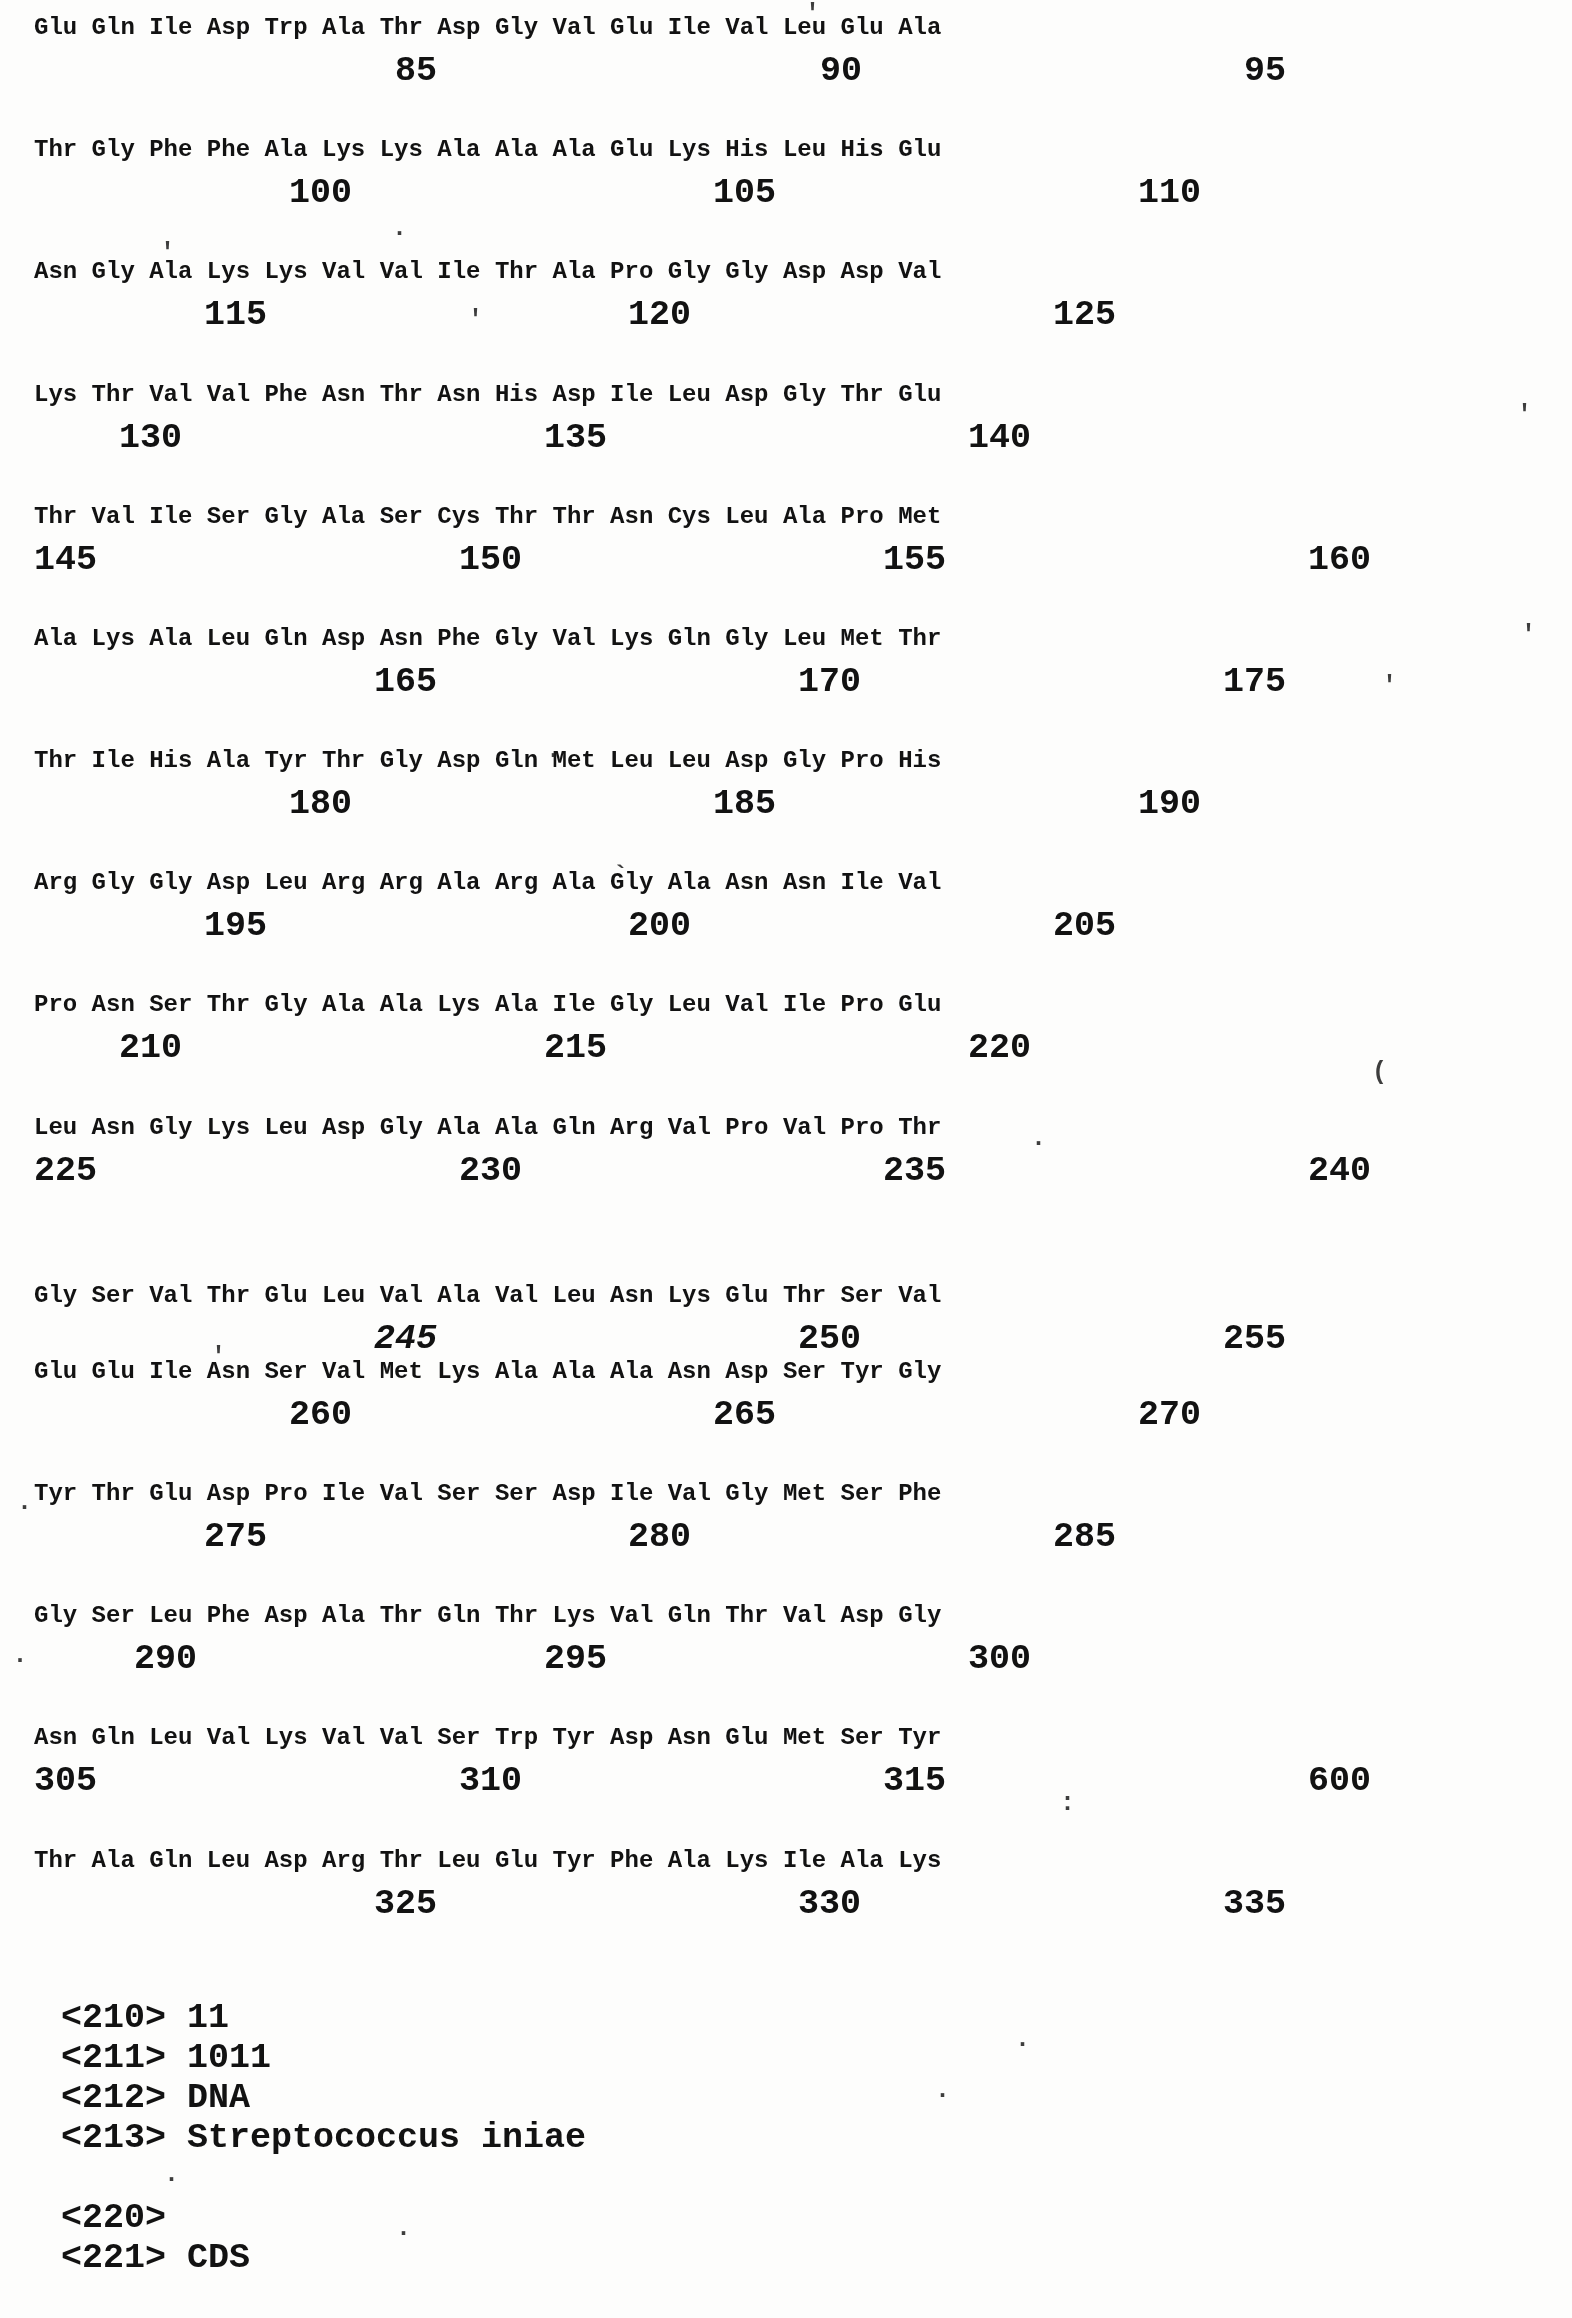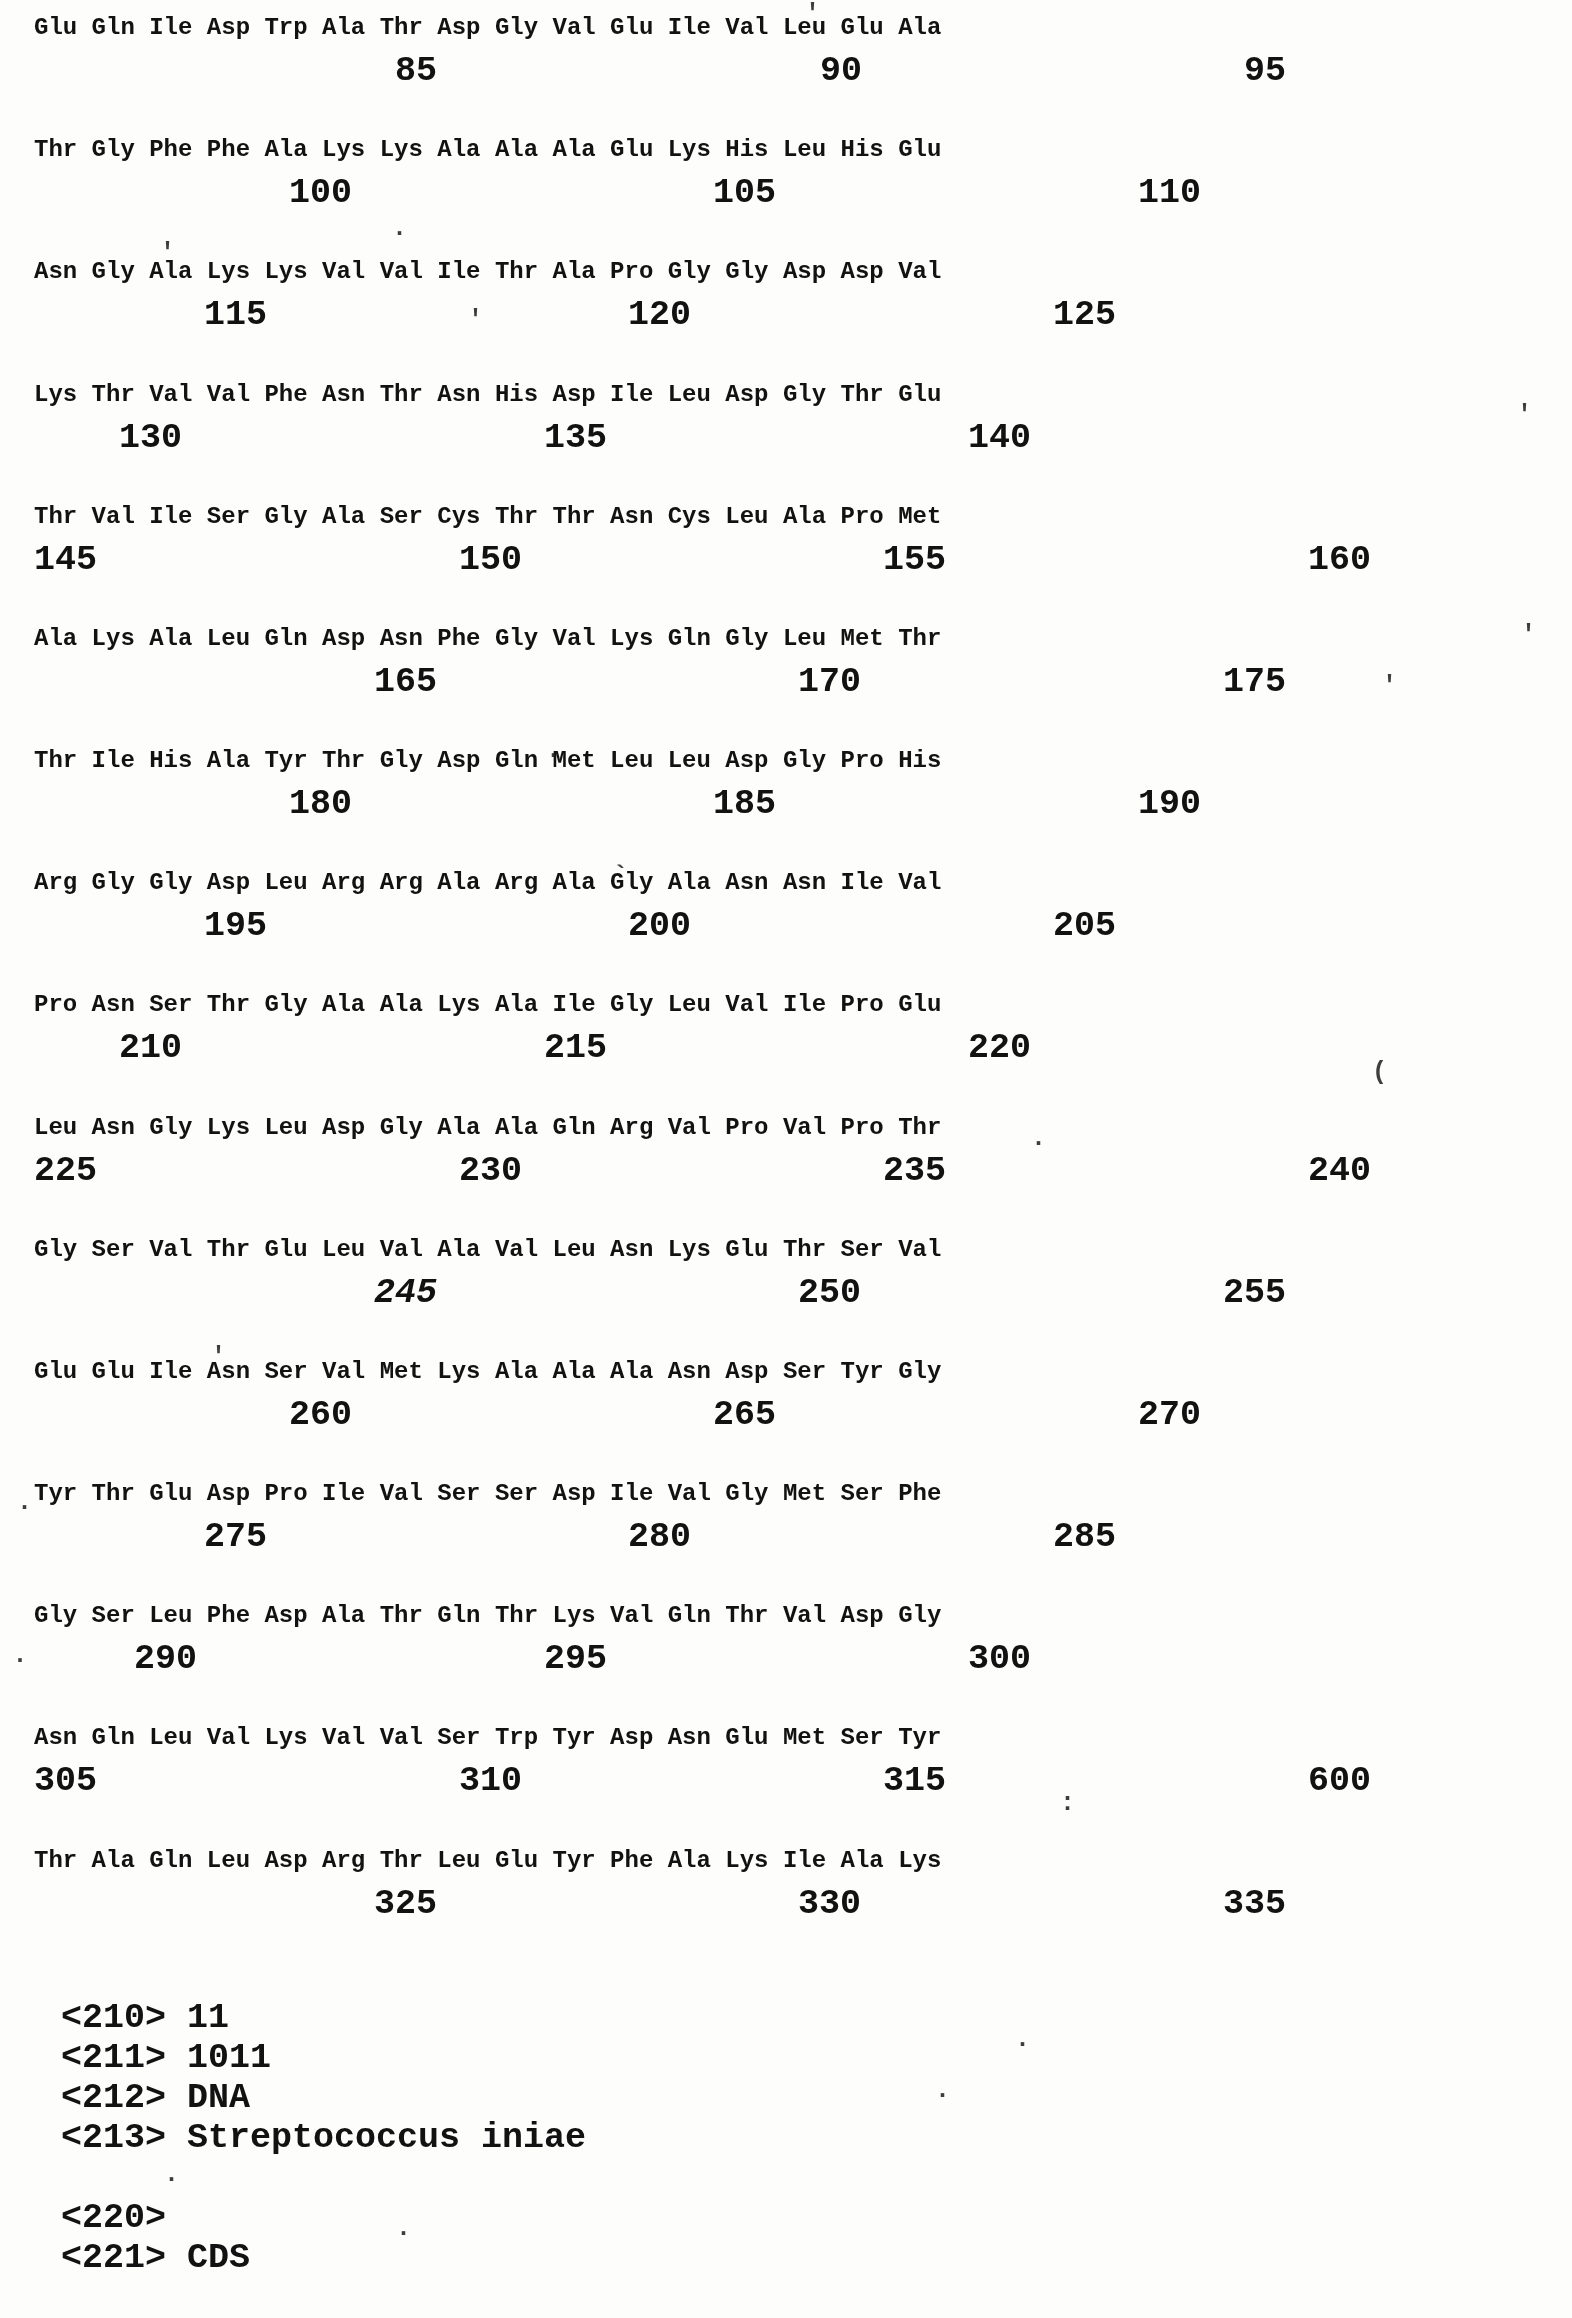--- a/index.html
+++ b/index.html
@@ -114,21 +114,21 @@
   </div>
   <div class="seq-row" style="top:1110px">
     <div class="aa-line">Leu Asn Gly Lys Leu Asp Gly Ala Ala Gln Arg Val Pro Val Pro Thr</div>
     <div class="num-line">
         <span class="pos-num" style="left: 0px;">225</span>
         <span class="pos-num" style="left: 425px;">230</span>
         <span class="pos-num" style="left: 849px;">235</span>
         <span class="pos-num" style="left: 1274px;">240</span>
       </div>
   </div>
-  <div class="seq-row" style="top:1232px">
+  <div class="seq-row" style="top:1278px">
     <div class="aa-line">Gly Ser Val Thr Glu Leu Val Ala Val Leu Asn Lys Glu Thr Ser Val</div>
     <div class="num-line">
         <span class="pos-num" style="left: 340px; font-style: italic;">245</span>
         <span class="pos-num" style="left: 764px;">250</span>
         <span class="pos-num" style="left: 1189px;">255</span>
       </div>
   </div>
   <div class="seq-row" style="top:1354px">
     <div class="aa-line">Glu Glu Ile Asn Ser Val Met Lys Ala Ala Ala Asn Asp Ser Tyr Gly</div>
     <div class="num-line">

